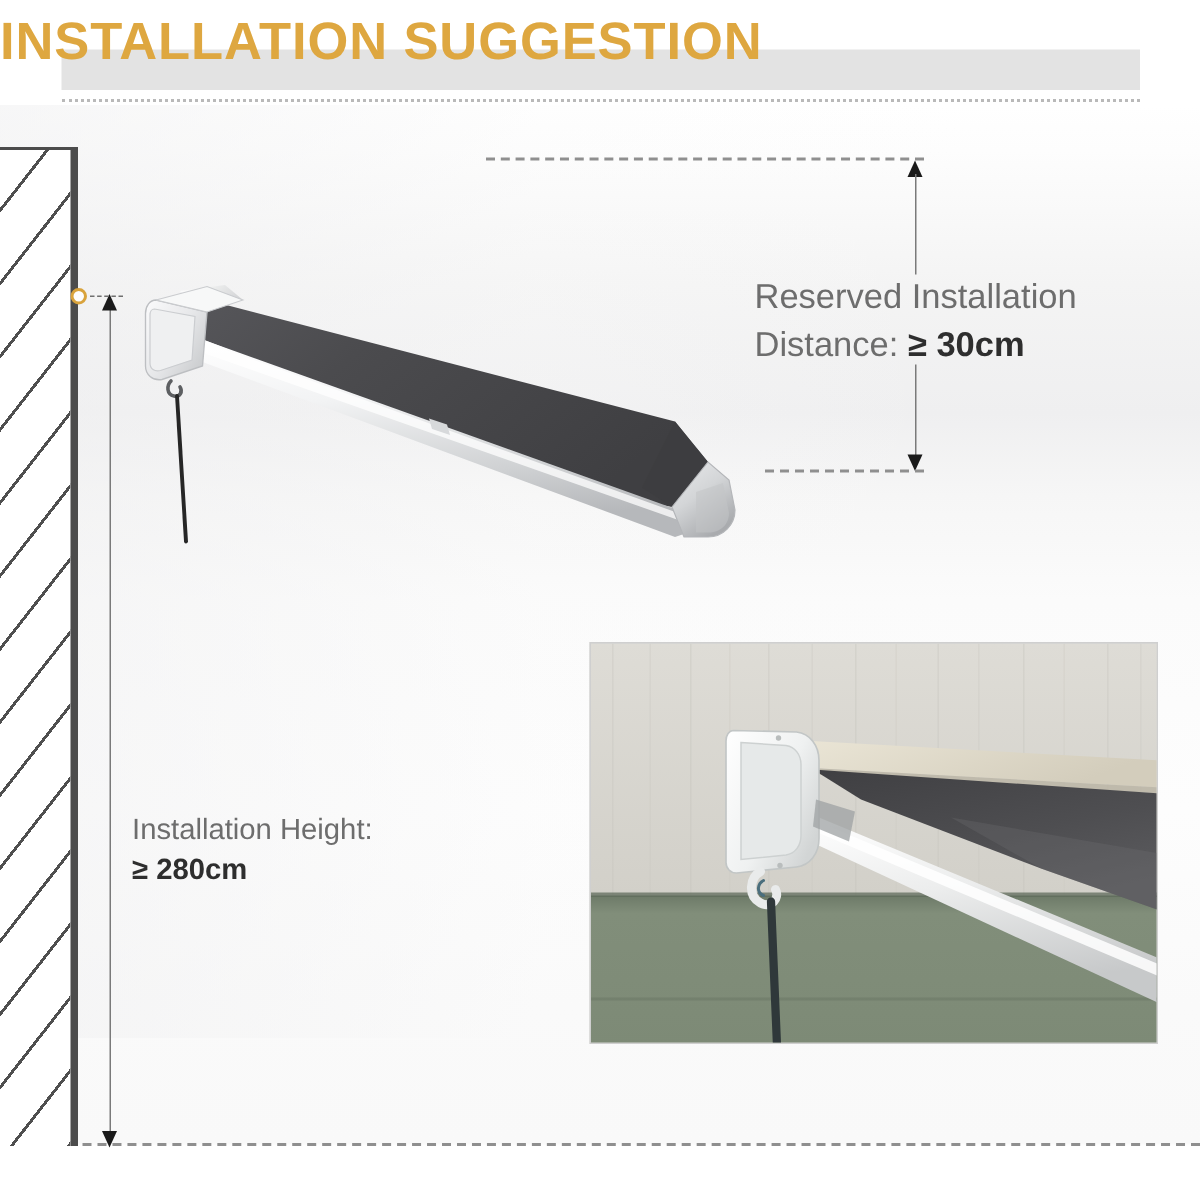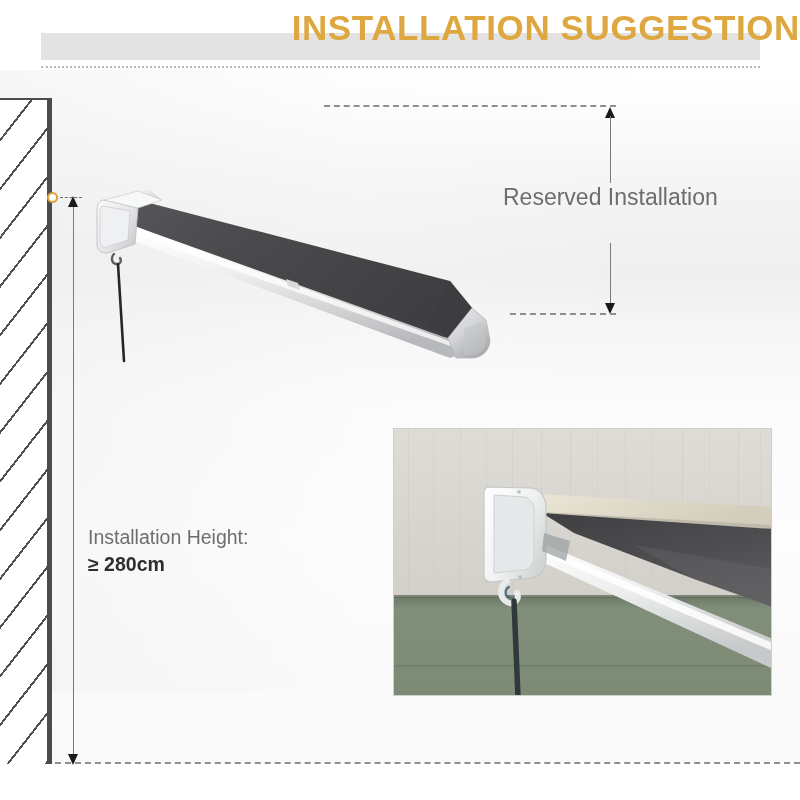--- a/index.html
+++ b/index.html
@@ -26,21 +26,21 @@
   #title-band {
     position: absolute;
     left: 41px; top: 33px;
     width: 719px; height: 27px;
     background: #e3e3e3;
   }
   #title-text {
     position: absolute;
     left: 0; top: 8px;
     width: 800px;
-    text-align: right;
+    text-align: left;
     font-size: 35px;
     font-weight: bold;
     letter-spacing: 0.6px;
     color: #ddа73f;
     color: #dea740;
     white-space: nowrap;
     line-height: 40px;
   }
   #header-rule {
     position: absolute;
@@ -135,21 +135,21 @@
   .annot {
     position: absolute;
     font-family: "Liberation Sans", sans-serif;
     color: #6d6d6d;
     line-height: 1.38;
     white-space: nowrap;
   }
   .annot .strong { color: #2e2e2e; font-weight: bold; }
 
   #annot-right { left: 503px; top: 182px; font-size: 23px; }
-  #annot-left  { left: 88px;  top: 524px; font-size: 19.5px; }
+  #annot-left  { left: 88px;  top: 540px; font-size: 19.5px; }
 
   
   #awning {
     position: absolute;
     left: 90px; top: 178px;
     width: 450px; height: 185px;
   }
   #awning svg { display: block; }
 
   
@@ -192,20 +192,21 @@
 
   <div class="leader-dash" style="left:324px; top:105px; width:292px;"></div>
   <div class="dim-arrow-up" style="left:605px; top:107px;"></div>
   <div class="dim-vline" style="left:610px; top:116px; height:67px;"></div>
   <div class="dim-vline" style="left:610px; top:243px; height:62px;"></div>
   <div class="dim-arrow-down" style="left:605px; top:303px;"></div>
   <div class="leader-dash" style="left:510px; top:313px; width:106px;"></div>
 
   <div class="annot" id="annot-right">
     <div>Reserved Installation</div>
+    <div><span>Distance: </span><span class="strong">≥ 30cm</span></div>
   </div>
 
   <div class="annot" id="annot-left">
     <div>Installation Height:</div>
     <div class="strong">≥ 280cm</div>
   </div>
 
   <div id="awning">
     <svg width="450" height="185" viewBox="0 0 450 185">
       <defs>

